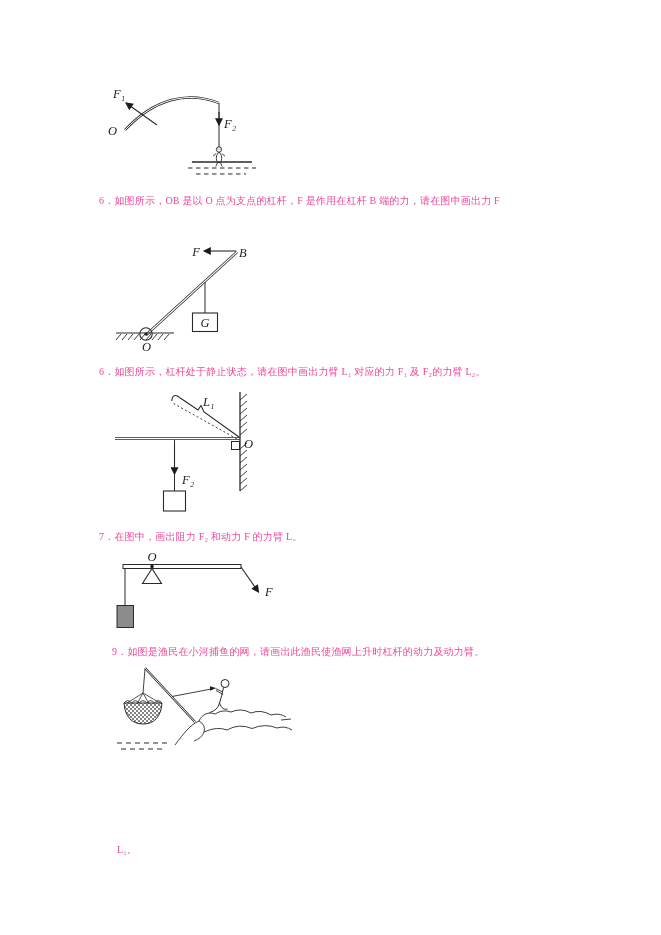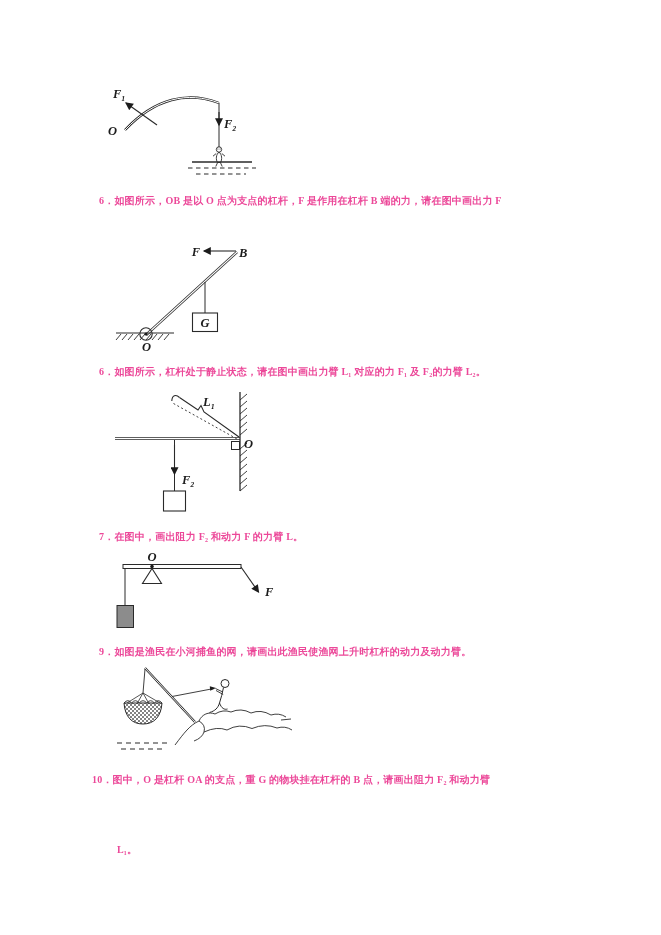--- a/index.html
+++ b/index.html
@@ -4,21 +4,20 @@
 <style>
   html,body{margin:0;padding:0;background:#e8e8e8;}
   .page{
     position:relative;
     width:661px;height:935px;
     margin:0 auto;
     background:#ffffff;
     overflow:hidden;
     font-family:"Liberation Serif","DejaVu Serif",serif;
     color:#1c1c1c;
-    font-weight:bold;
   }
   .qline{
     position:absolute;
     white-space:nowrap;
     font-size:10px;
     line-height:15px;
     letter-spacing:0.2px;
     color:#ec4899;
   }
   .fig{position:absolute;}
@@ -146,21 +145,21 @@
     <text x="54" y="11" text-anchor="middle">O</text>
     <rect class="ink" x="25" y="14.5" width="118" height="4" stroke-width="1" fill="#ffffff"></rect>
     <circle cx="54" cy="16.5" r="1.8" fill="#1c1c1c"></circle>
     <path class="ink" d="M54,18.5 L44.5,33.5 L63.5,33.5 Z" stroke-width="1.1" fill="#ffffff"></path>
     <line class="ink" x1="27" y1="18.5" x2="27" y2="55.5" stroke-width="1"></line>
     <rect x="19" y="55.5" width="16.5" height="22" fill="#8c8c8c" stroke="#2a2a2a" stroke-width="1"></rect>
     <line class="ink" x1="143" y1="17" x2="160.5" y2="42" stroke-width="1.1" marker-end="url(#mD)"></line>
     <text x="167" y="46">F</text>
   </svg>
 
-  <div class="qline" style="left:99px;top:644px">9．如图是渔民在小河捕鱼的网，请画出此渔民使渔网上升时杠杆的动力及动力臂。</div>
+  <div class="qline" style="left:112px;top:644px">9．如图是渔民在小河捕鱼的网，请画出此渔民使渔网上升时杠杆的动力及动力臂。</div>
 
   <svg class="fig" style="left:105px;top:663px" width="190" height="100" viewBox="0 0 190 100">
     <defs>
       <pattern id="netp" width="4" height="4" patternUnits="userSpaceOnUse">
         <path d="M0,0 L4,4 M4,0 L0,4" stroke="#1c1c1c" stroke-width="0.55"></path>
       </pattern>
     </defs>
     <line class="ink" x1="40" y1="5" x2="90" y2="59" stroke-width="2.2"></line>
     <line x1="40" y1="5" x2="90" y2="59" stroke="#ffffff" stroke-width="0.9"></line>
     <g>
@@ -187,16 +186,15 @@
       <path class="ink" d="M110,51 Q118,46 126,49 Q136,44.5 146,50 Q156,46 166,52 Q174,49.5 181,54" stroke-width="0.9"></path>
       <path class="ink" d="M99,69 Q112,63 122,67 Q134,60 147,65.5 Q160,60 172,65 Q180,62.5 187,67" stroke-width="0.9"></path>
       <path class="ink" d="M176,57 L186,56" stroke-width="0.9"></path>
     </g>
     <g>
       <line class="ink" x1="12" y1="80" x2="64" y2="80" stroke-width="1.1" stroke-dasharray="5,4"></line>
       <line class="ink" x1="16" y1="86" x2="58" y2="86" stroke-width="1.1" stroke-dasharray="5,4"></line>
     </g>
   </svg>
 
-  <div class="qline" style="left:92px;top:772px">10．图中，O 是杠杆 OA 的支点，重 G 的物块挂在杠杆的 B 点，请画出阻力 F₂ 和动力臂</div>
   <div class="qline" style="left:117px;top:842px">L₁。</div>
 
 </div>
 
 </body></html>

